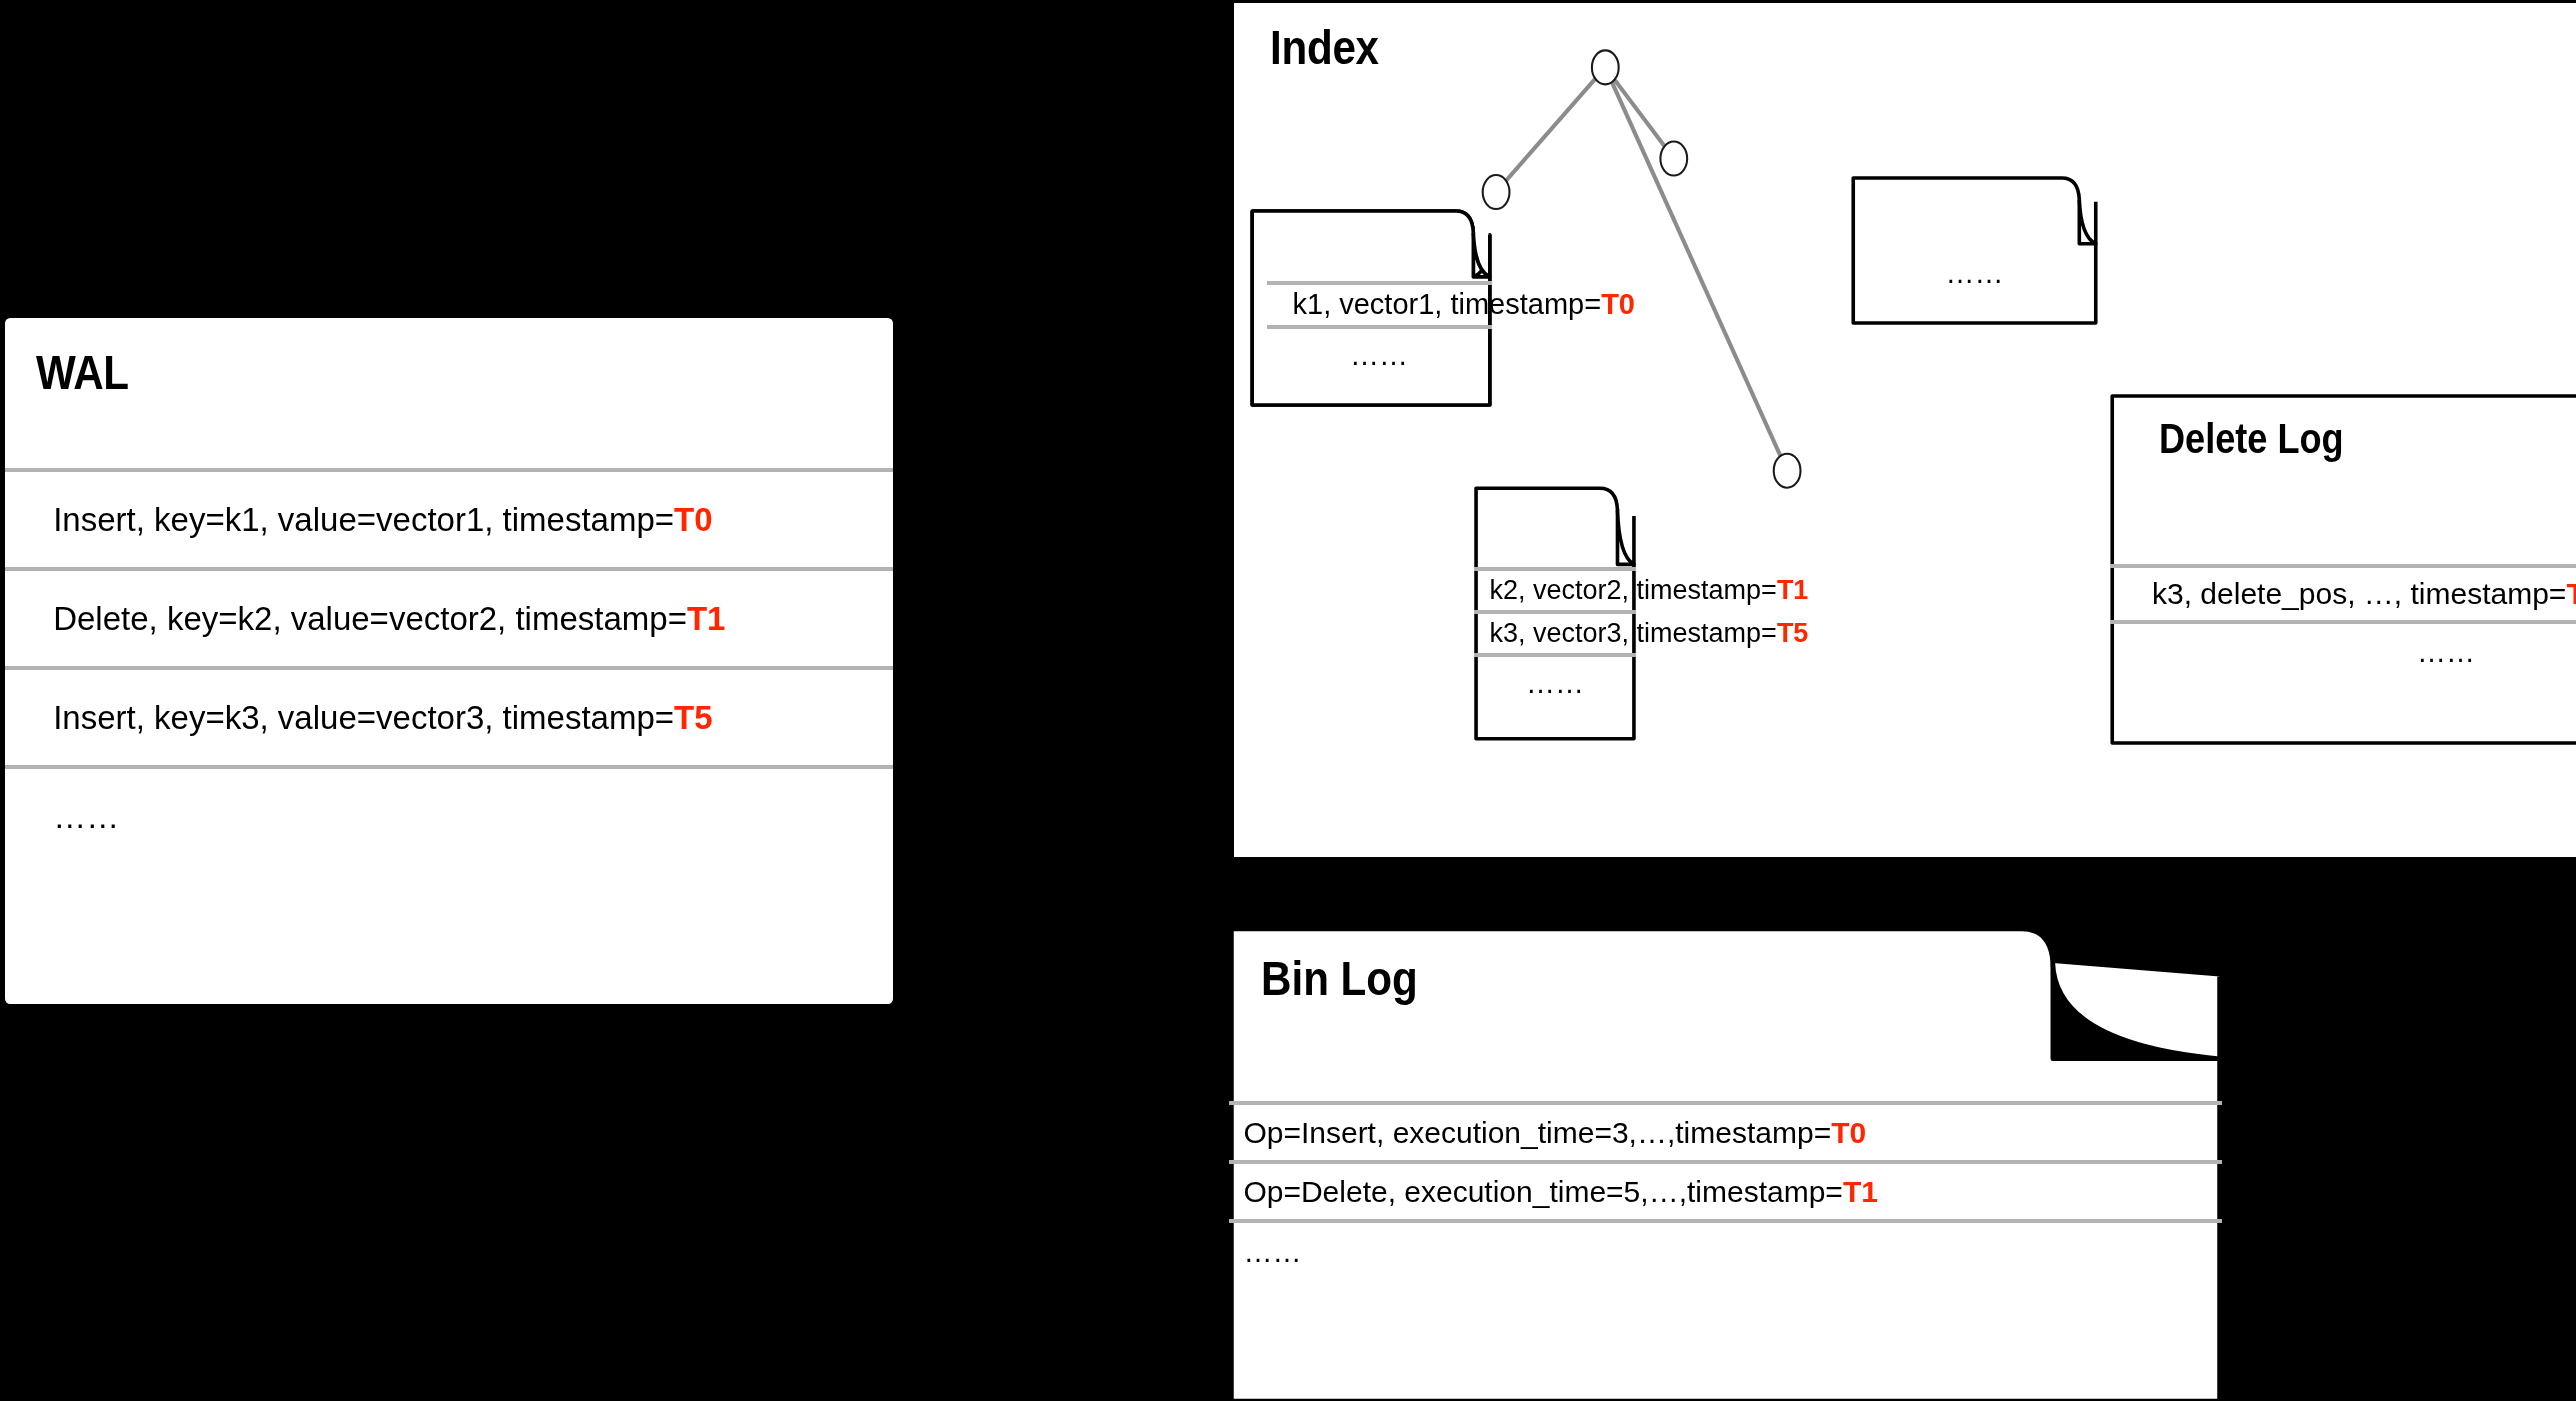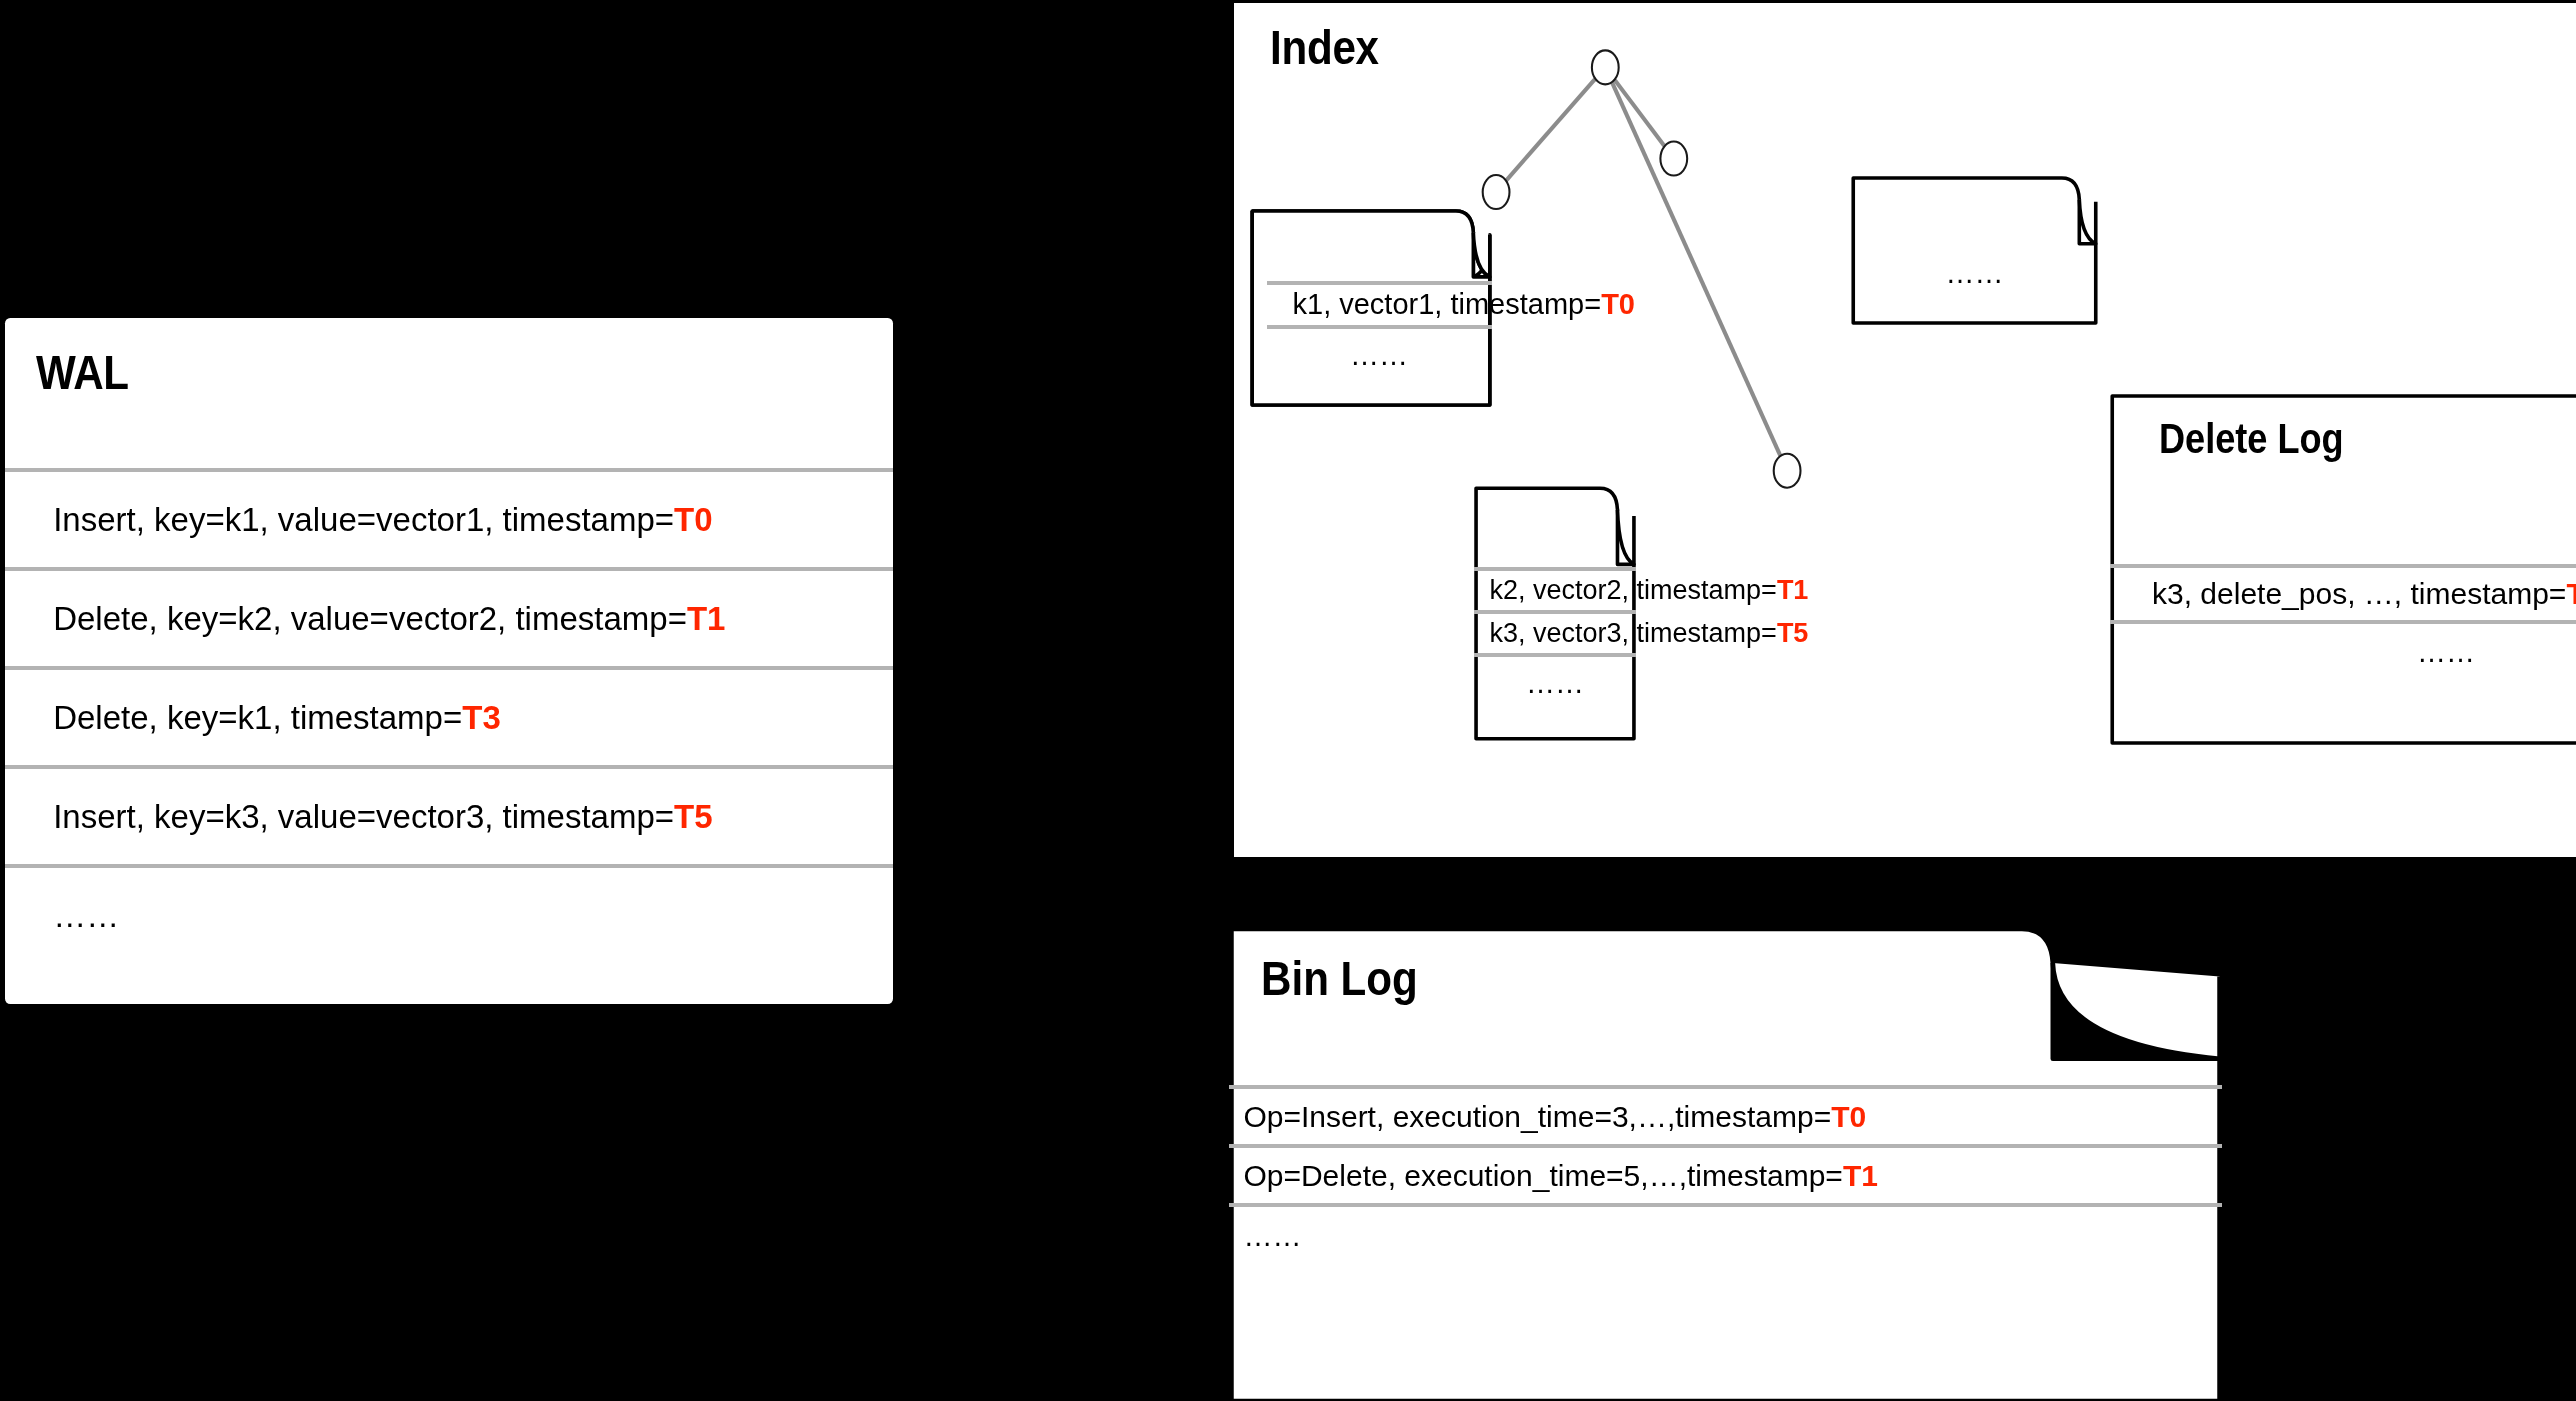--- a/index.html
+++ b/index.html
@@ -97,23 +97,20 @@
   <div class="panel" id="wal">
     <div class="panel-title wal-title">WAL</div>
     <div class="wal-rows">
       <div class="wal-row">
         <div class="txt"><span>Insert, key=k1, value=vector1, timestamp=</span><span class="ts">T0</span></div>
       </div>
       <div class="wal-row">
         <div class="txt"><span>Delete, key=k2, value=vector2, timestamp=</span><span class="ts">T1</span></div>
       </div>
       <div class="wal-row">
-        <div class="txt"><span>Delete, key=k1, timestamp=</span><span class="ts">T3</span></div>
-      </div>
-      <div class="wal-row">
         <div class="txt"><span>Insert, key=k3, value=vector3, timestamp=</span><span class="ts">T5</span></div>
       </div>
       <div class="wal-row">
         <div class="txt">……</div>
       </div>
     </div>
   </div>
 
   <div class="panel" id="index">
     <div class="panel-title index-title">Index</div>
@@ -195,21 +192,21 @@
 
   <div class="doc" id="binlog">
     <svg width="993" height="474" viewBox="0 0 1928 921">
       <path d="M4 4 H1540 Q1596 4 1600 70 V256 H1924 V921 H4 Z" fill="#ffffff" stroke="#000" stroke-width="9" stroke-linejoin="round" transform="translate(0,0)"></path>
     </svg>
     <svg width="993" height="474" viewBox="0 0 1928 921" style="position:absolute;left:0;top:0;">
       <path d="M4 4 H1540 Q1596 4 1600 70 V256 H1924 V921 H4 Z" fill="#ffffff" stroke="#000" stroke-width="9" stroke-linejoin="round"></path>
       <path d="M1600 70 Q1606 226 1924 256 Q1924 110 1924 96" fill="#ffffff" stroke="#000" stroke-width="9" stroke-linejoin="round"></path>
     </svg>
     <div class="doc-title bin-title">Bin Log</div>
-    <div class="doc-rows" style="top:158px;">
+    <div class="doc-rows" style="top:174px;">
       <div class="doc-row lft" style="height:59px;padding-left:14.4px;">
         <div class="txt" style="font-size:30px;"><span>Op=Insert, execution_time=3,…,timestamp=</span><span class="ts">T0</span></div>
       </div>
       <div class="doc-row lft" style="height:59px;padding-left:14.4px;">
         <div class="txt" style="font-size:30px;"><span>Op=Delete, execution_time=5,…,timestamp=</span><span class="ts">T1</span></div>
       </div>
       <div class="doc-row lft" style="height:62px;padding-left:14.4px;">
         <div class="txt">……</div>
       </div>
     </div>

